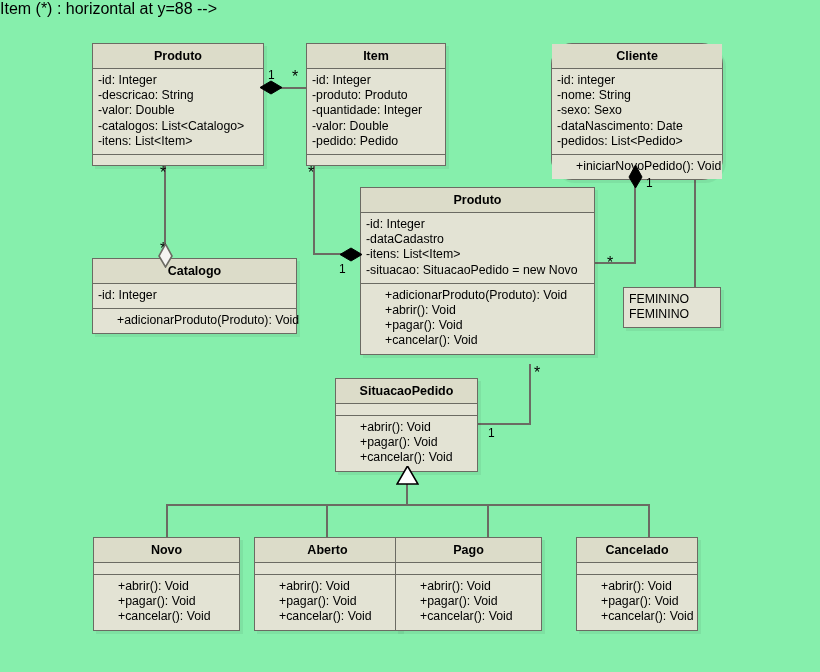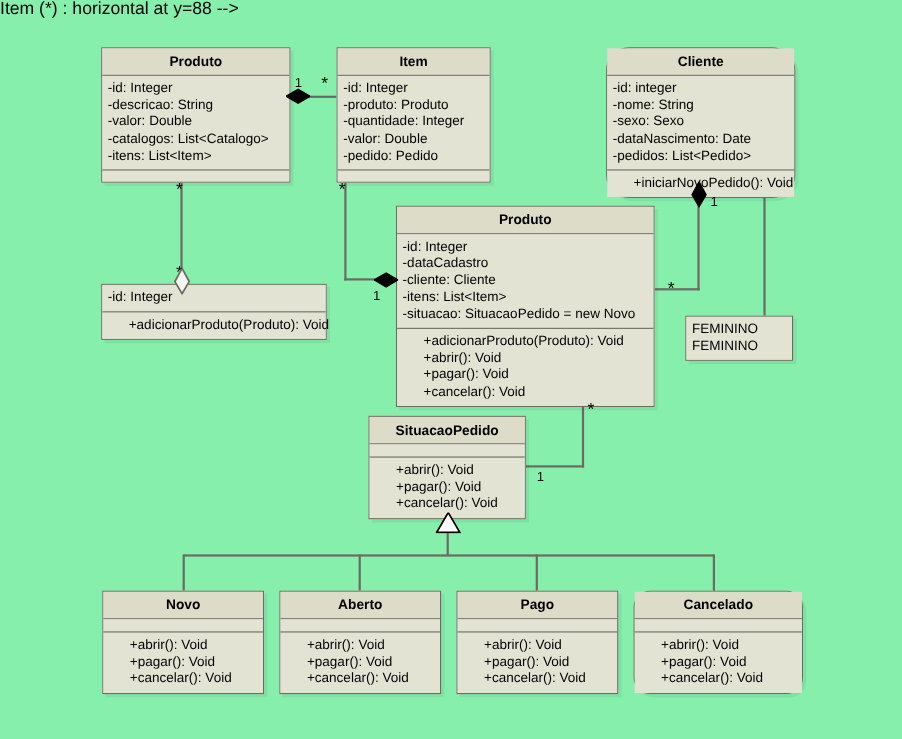--- a/index.html
+++ b/index.html
@@ -194,35 +194,35 @@
       <div class="row">-dataNascimento: Date</div>
       <div class="row">-pedidos: List&lt;Pedido&gt;</div>
     </div>
     <div class="uml-compartment">
       <div class="row">+iniciarNovoPedido(): Void</div>
     </div>
   </div>
 
   
   <div class="uml-class" style="left:92px; top:258px; width:205px;">
+    <div class="uml-header">Catalogo</div>
     <div class="uml-compartment">
       <div class="row">-id: Integer</div>
     </div>
     <div class="uml-compartment">
       <div class="row">+adicionarProduto(Produto): Void</div>
     </div>
   </div>
 
   
   <div class="uml-class" style="left:360px; top:187px; width:235px;">
     <div class="uml-header">Produto</div>
     <div class="uml-compartment">
       <div class="row">-id: Integer</div>
       <div class="row">-dataCadastro</div>
-      <div class="row">-cliente: Cliente</div>
       <div class="row">-itens: List&lt;Item&gt;</div>
       <div class="row">-situacao: SituacaoPedido = new Novo</div>
     </div>
     <div class="uml-compartment">
       <div class="row">+adicionarProduto(Produto): Void</div>
       <div class="row">+abrir(): Void</div>
       <div class="row">+pagar(): Void</div>
       <div class="row">+cancelar(): Void</div>
     </div>
   </div>
@@ -262,32 +262,32 @@
     <div class="uml-header">Aberto</div>
     <div class="uml-compartment empty"></div>
     <div class="uml-compartment">
       <div class="row">+abrir(): Void</div>
       <div class="row">+pagar(): Void</div>
       <div class="row">+cancelar(): Void</div>
     </div>
   </div>
 
   
-  <div class="uml-class" style="left:415px; top:537px; width:147px;">
+  <div class="uml-class" style="left:395px; top:537px; width:147px;">
     <div class="uml-header">Pago</div>
     <div class="uml-compartment empty"></div>
     <div class="uml-compartment">
       <div class="row">+abrir(): Void</div>
       <div class="row">+pagar(): Void</div>
       <div class="row">+cancelar(): Void</div>
     </div>
   </div>
 
   
-  <div class="uml-class" style="left:576px; top:537px; width:154px;border-radius:15px;">
+  <div class="uml-class" style="left:576px; top:537px; width:122px;">
     <div class="uml-header">Cancelado</div>
     <div class="uml-compartment empty"></div>
     <div class="uml-compartment">
       <div class="row">+abrir(): Void</div>
       <div class="row">+pagar(): Void</div>
       <div class="row">+cancelar(): Void</div>
     </div>
   </div>
 
 </div>

